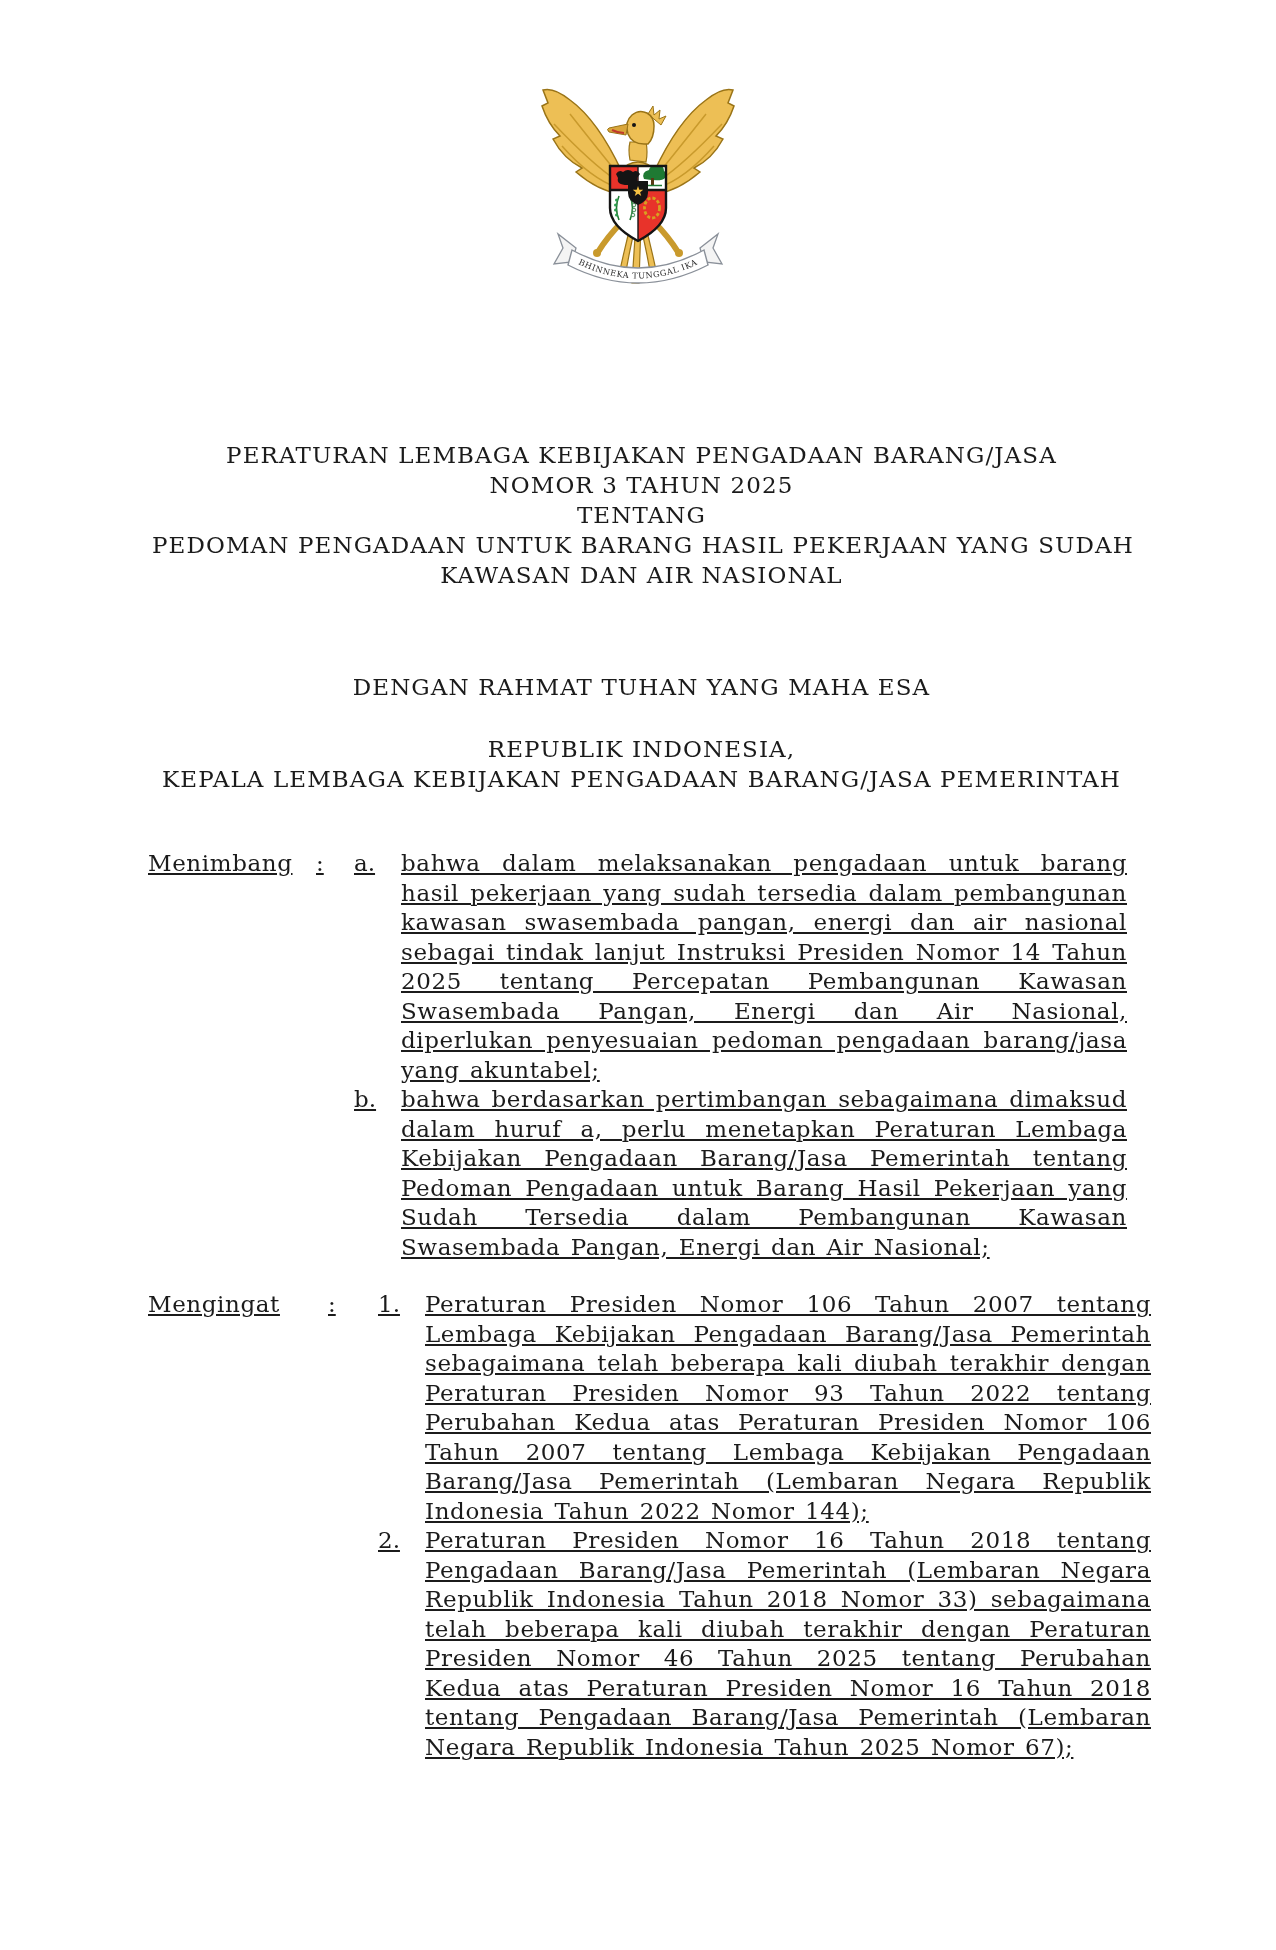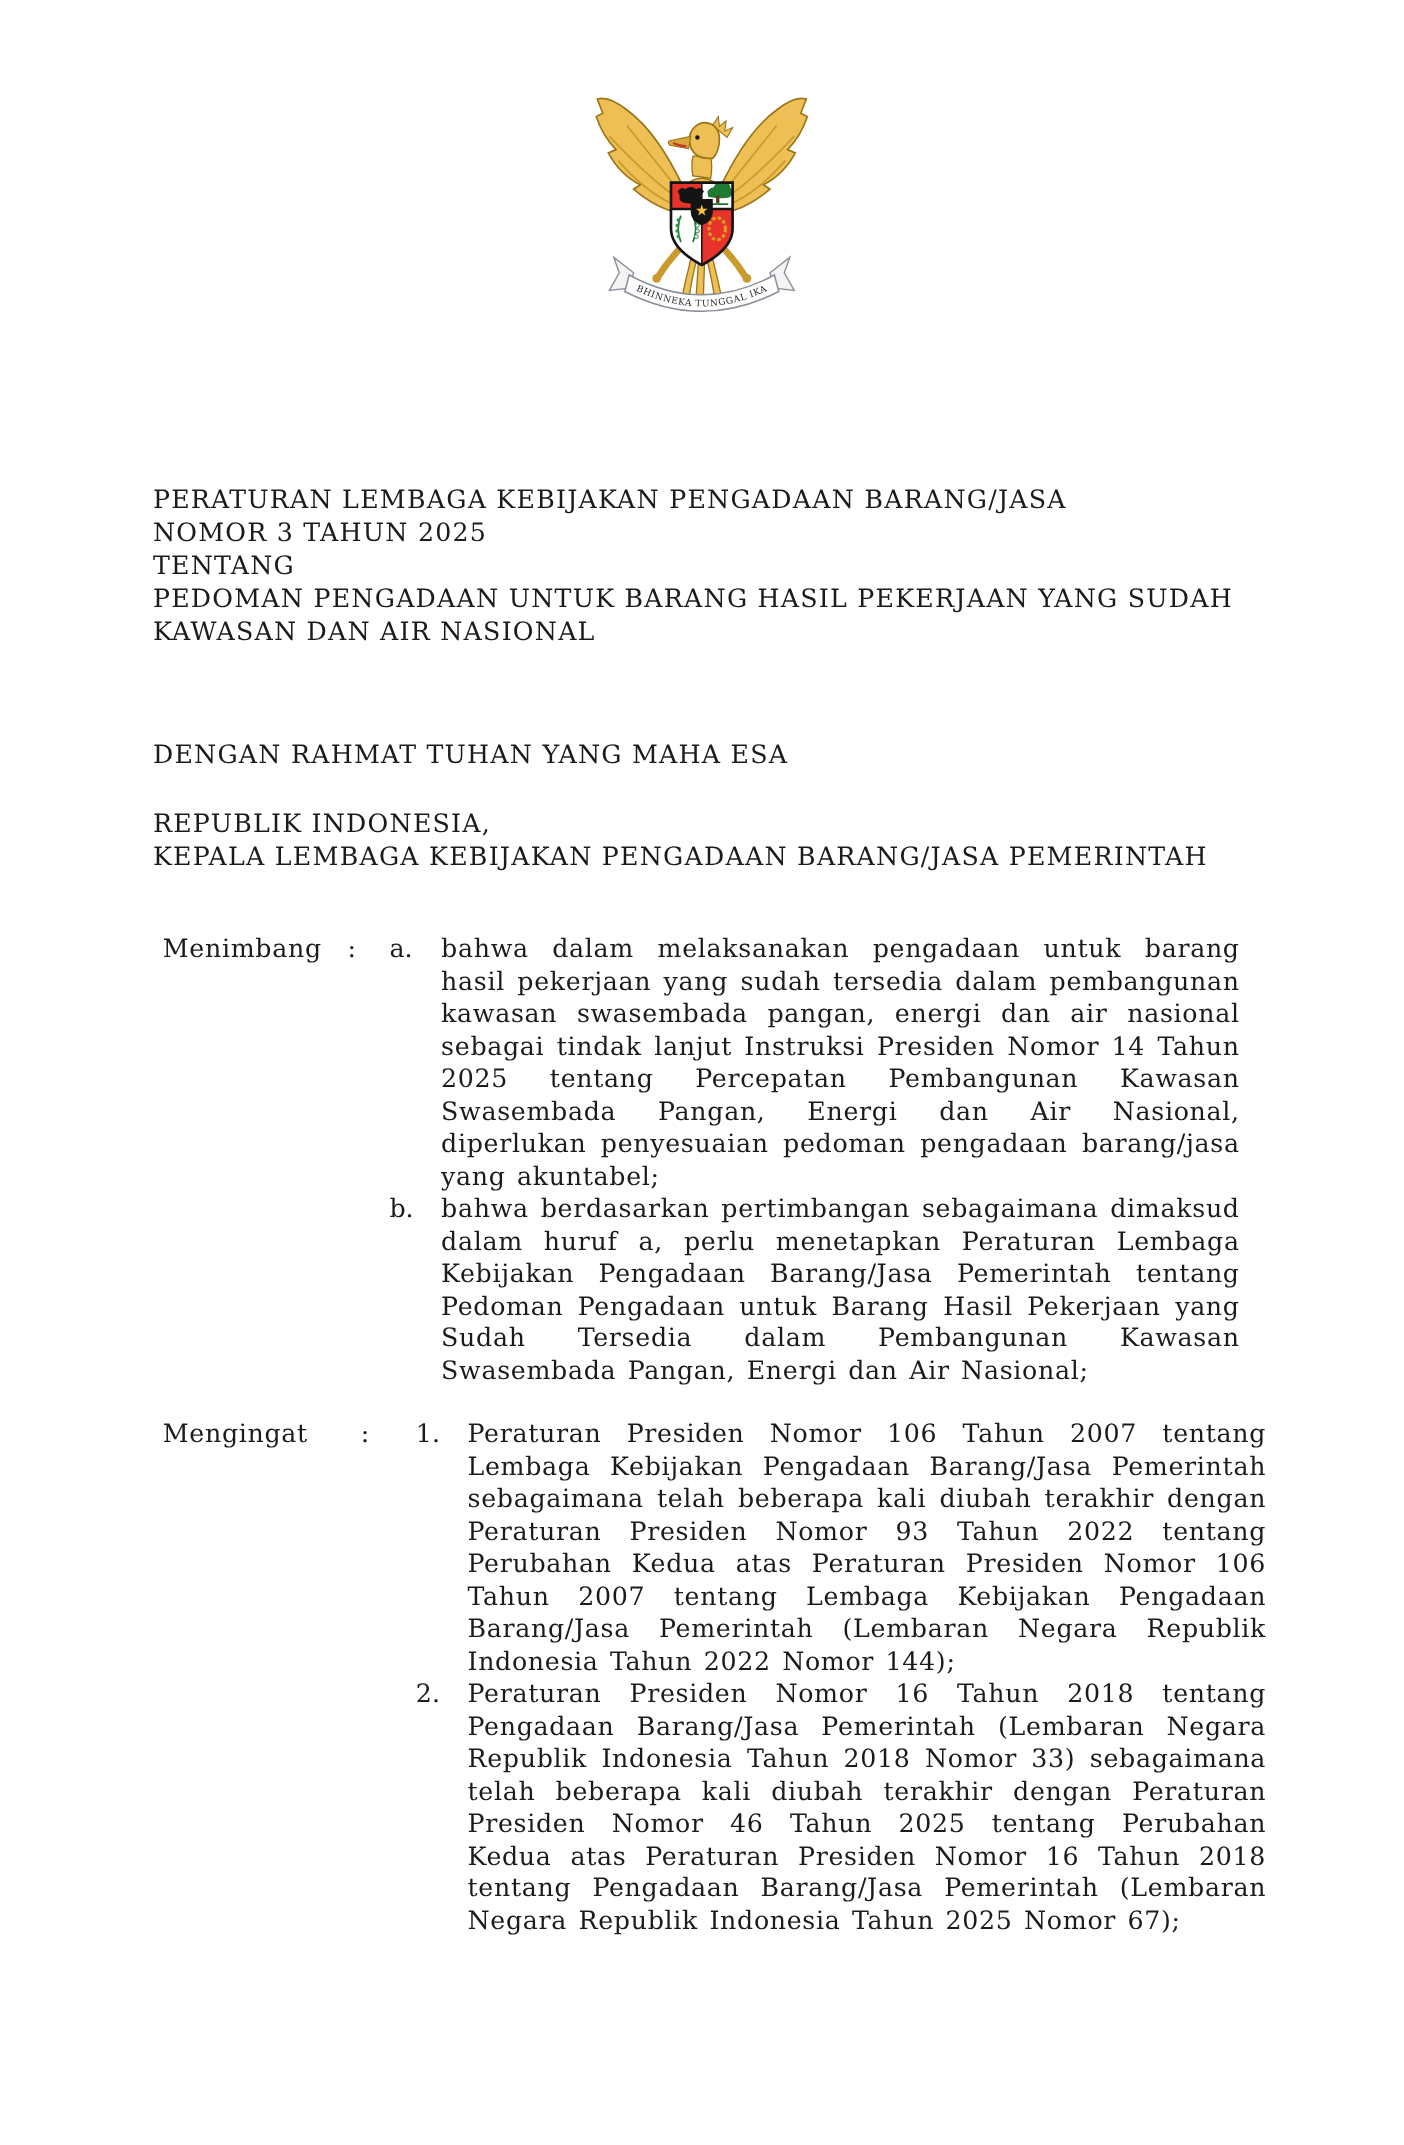--- a/index.html
+++ b/index.html
@@ -18,42 +18,44 @@
   }
   .emblem {
     position: absolute;
     left: 536px;
     top: 80px;
     width: 204px;
     height: 212px;
   }
   .centerblock {
     position: absolute;
-    left: 139px;
+    left: 152px;
     width: 979px;
+    text-align: center;
     font-size: 23px;
     line-height: 30px;
     letter-spacing: 1.1px;
     white-space: nowrap;
   }
   .title-block   { top: 440px; }
   .invocation    { top: 672px; }
   .authority     { top: 734px; }
   .preamble {
     position: absolute;
     left: 148px;
     top: 849px;
     width: 979px;
     font-size: 23px;
     line-height: 29.5px;
   }
   .section {
     display: grid;
     grid-template-columns: 168px 38px 773px;
     align-items: start;
+    text-decoration: underline;
   }
   .section + .section { margin-top: 28px; gap: 12px; }
   .sec-label { letter-spacing: 0.6px; }
   .item {
     display: grid;
     grid-template-columns: 47px 726px;
   }
   .item-text {
     text-align: justify;
     letter-spacing: 0.6px;

